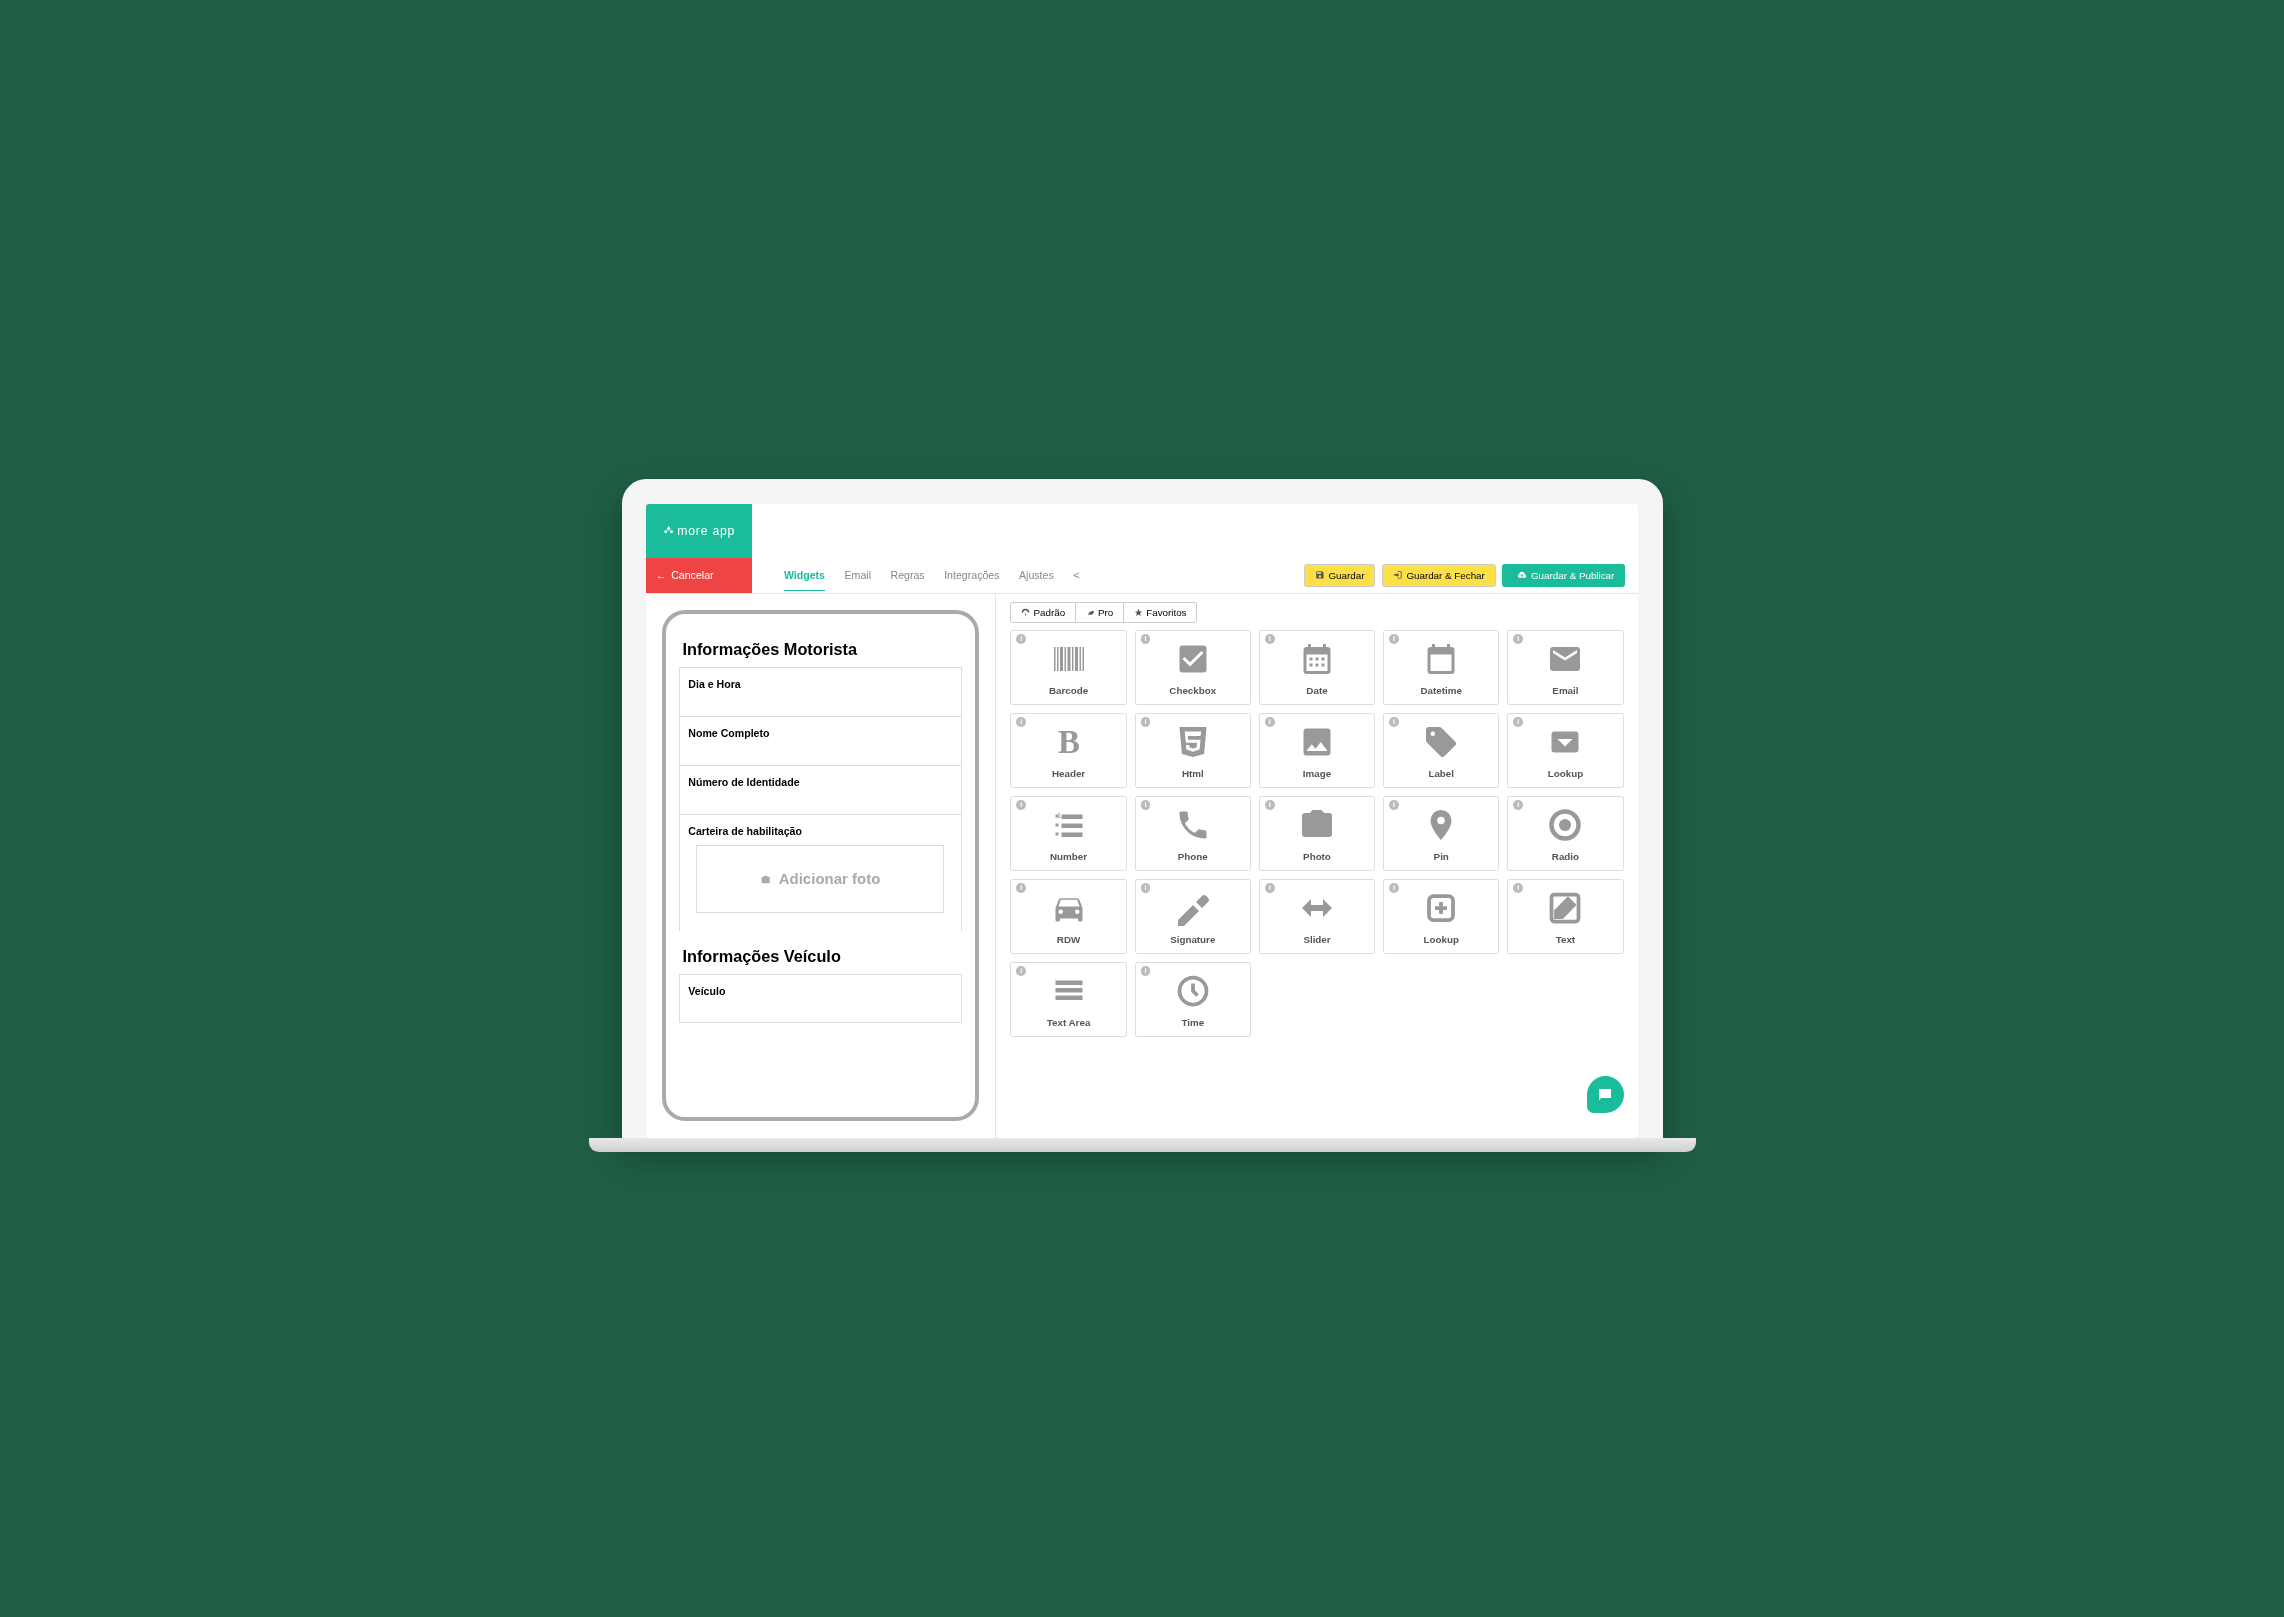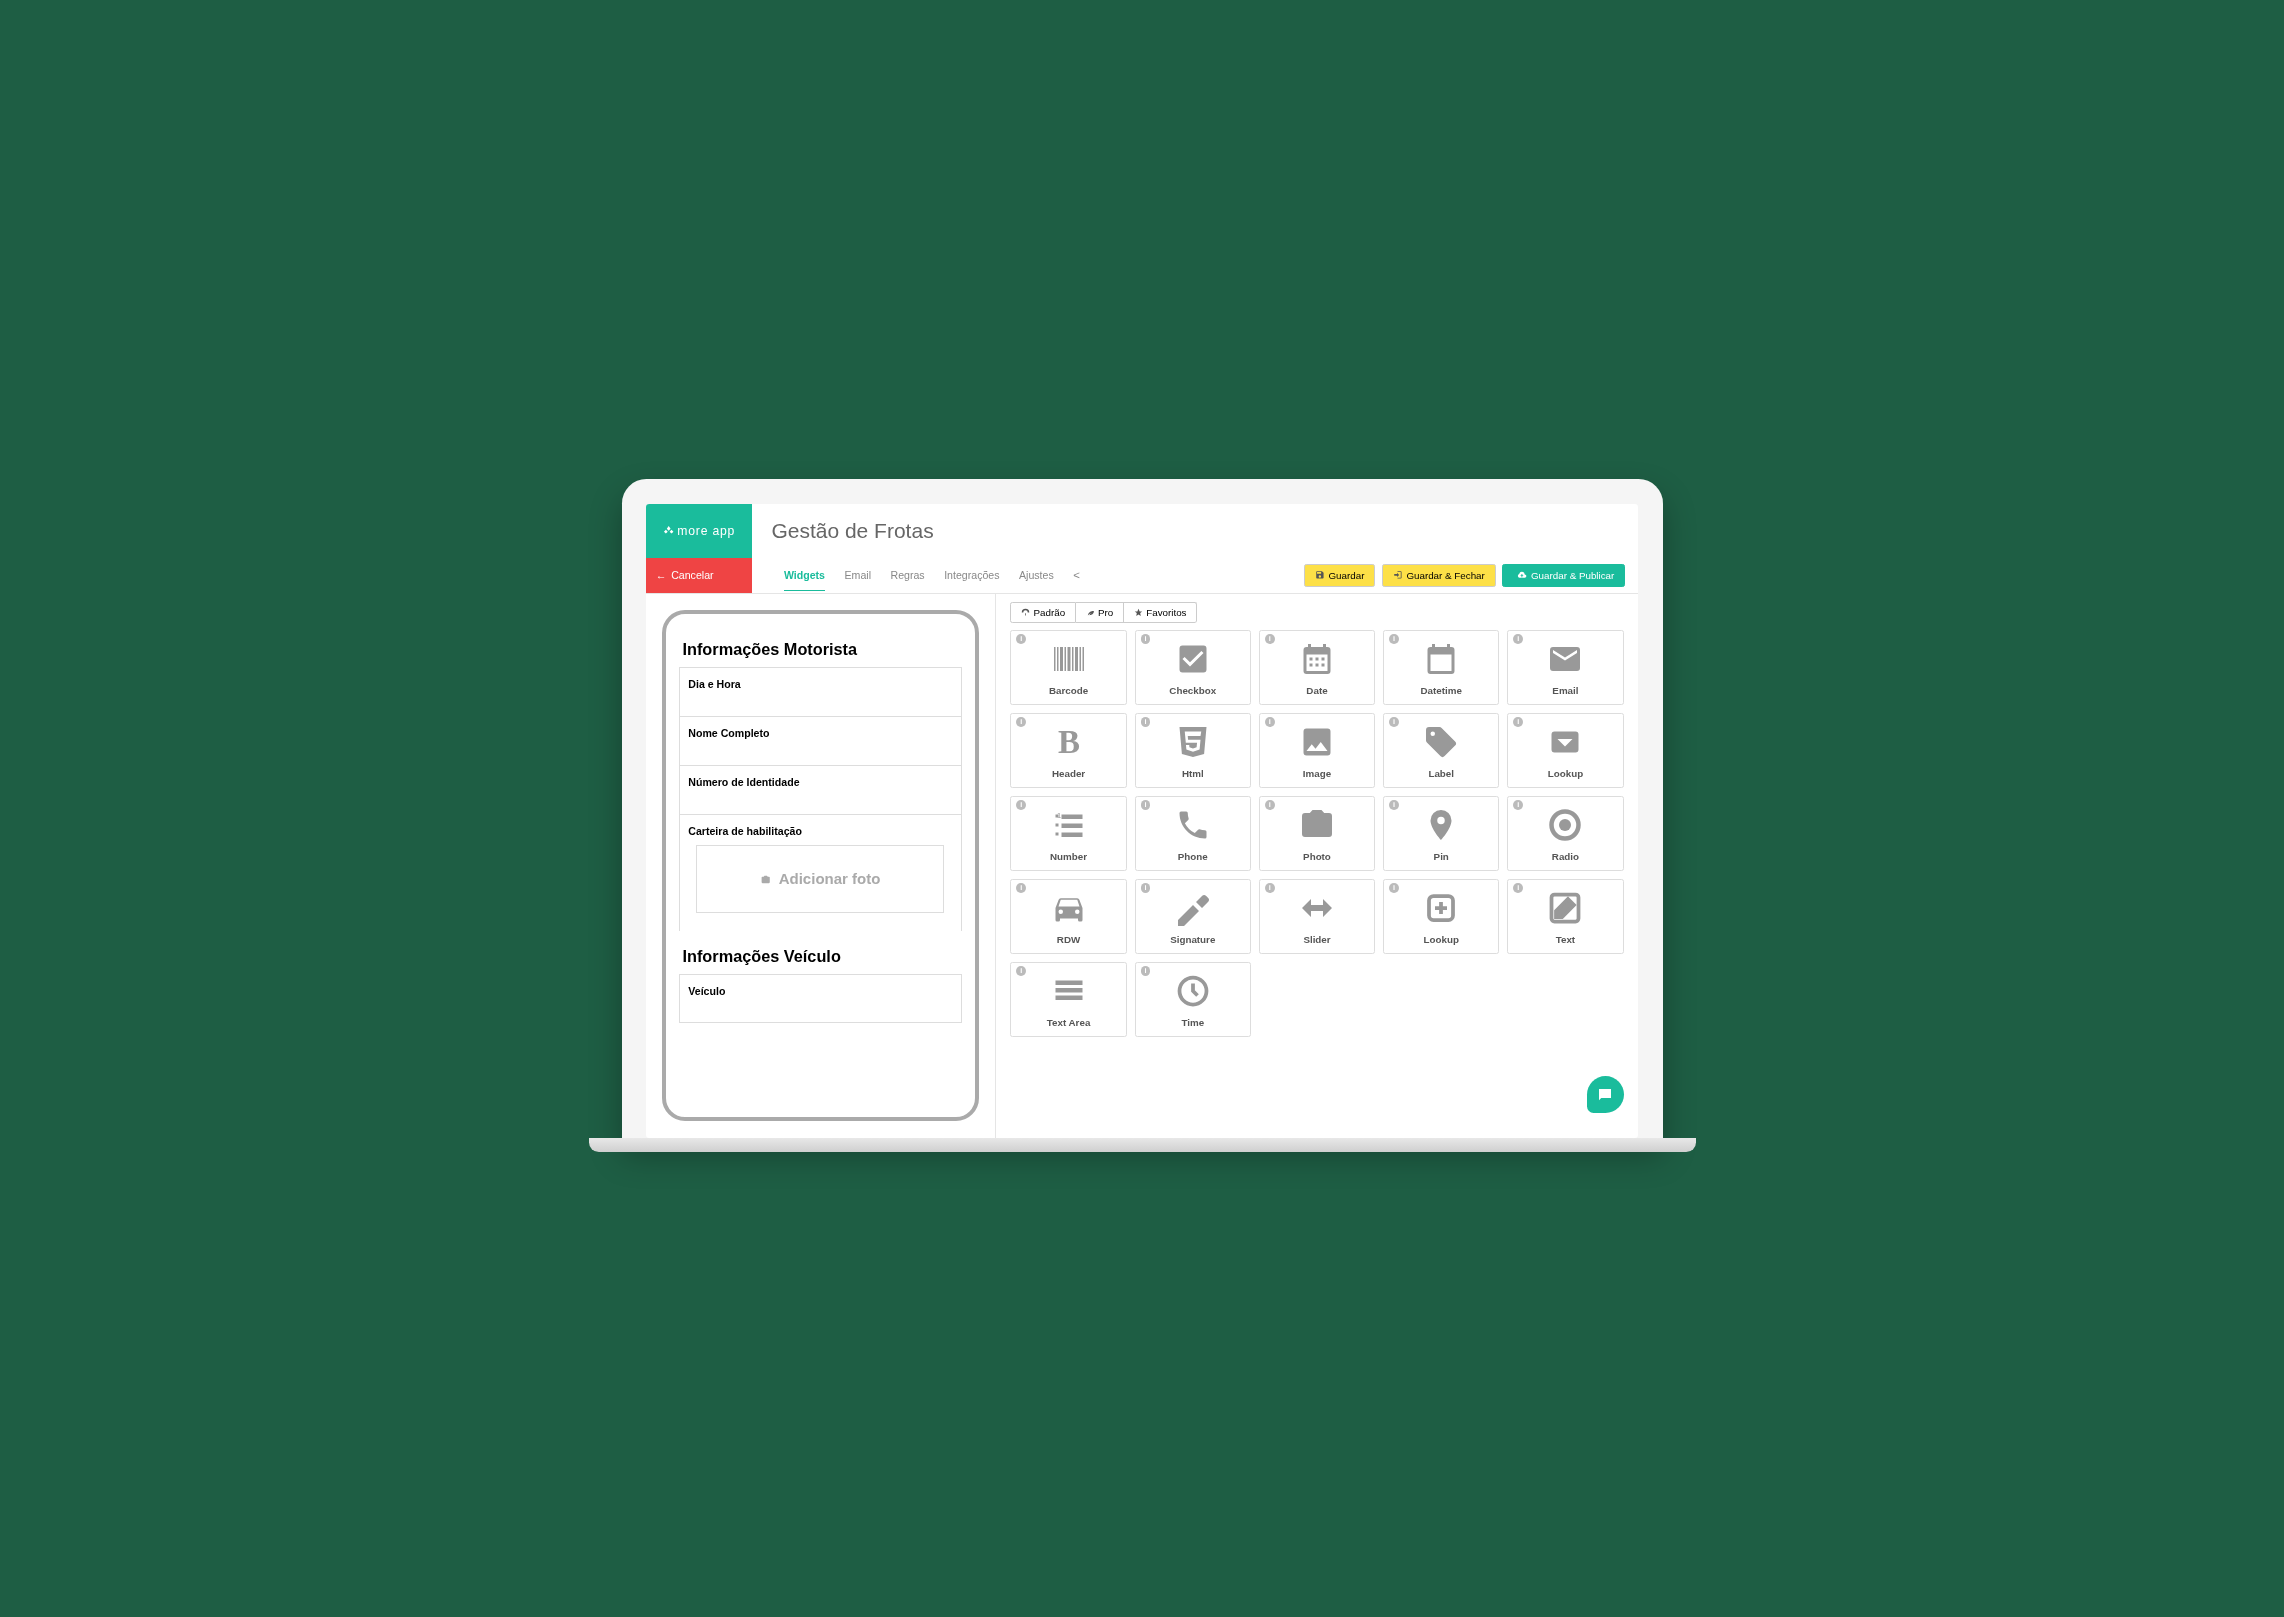--- a/index.html
+++ b/index.html
@@ -226,21 +226,20 @@
 
 <div class="laptop">
   <div class="screen">
     <div class="top-bar">
       <div class="logo-cell">
         <svg width="11.4" height="11.4" viewBox="0 0 24 24" fill="#fff">
             <path d="M12 2L8 8l4 4 4-4z M6 10l-4 4 4 4 4-4z M18 10l-4 4 4 4 4-4z"></path>
           </svg>
         <span>more app</span>
       </div>
-      <div class="title-cell">Gestão de Frotas</div>
     </div>
 
     <div class="sub-bar">
       <div class="cancel-cell">
         <span>Cancelar</span>
       </div>
       <div class="tabs">
         <span class="tab active">Widgets</span>
         <span class="tab">Email</span>
         <span class="tab">Regras</span>

